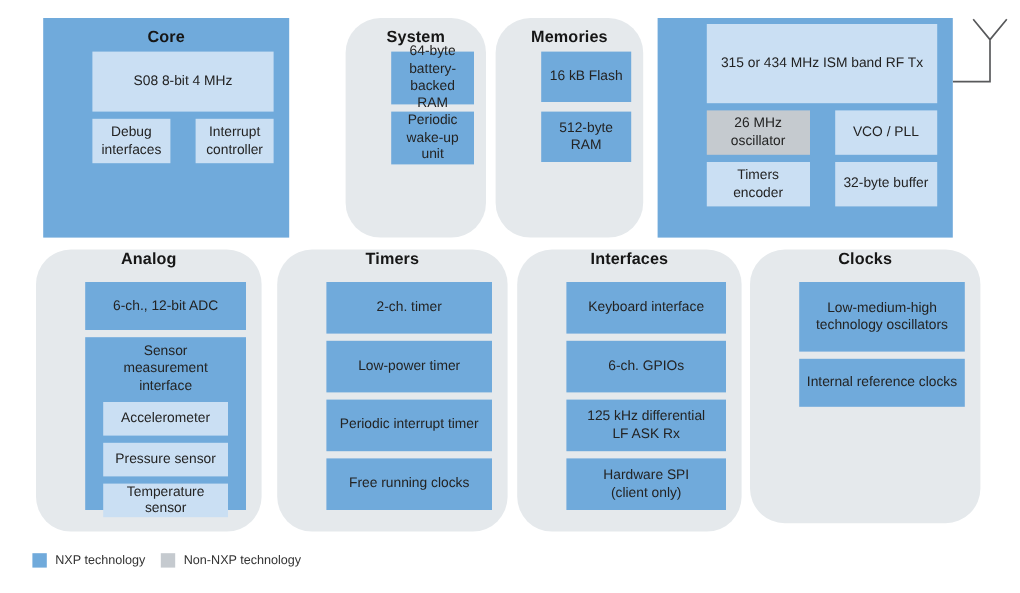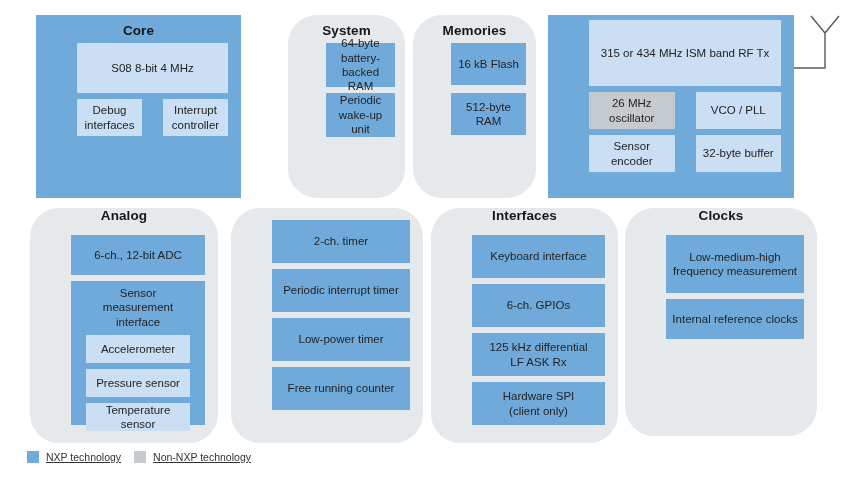--- a/index.html
+++ b/index.html
@@ -43,22 +43,22 @@
   .sensor{
     height:144px;box-sizing:border-box;padding:5px 15px 0;
     display:flex;flex-direction:column;gap:6px;flex:none;
   }
   .sensor-label{
     font-size:11.5px;line-height:1.25;text-align:center;color:var(--text);
     white-space:pre-line;flex:none;
   }
   .antenna{position:absolute;left:794px;top:8px;}
   .legend{
-    position:absolute;left:27px;top:451px;display:flex;align-items:center;
-    font-size:10.5px;color:#333;gap:7px;text-decoration:underline;
+    position:absolute;left:27px;top:461px;display:flex;align-items:center;
+    font-size:10.5px;color:#333;gap:7px;
   }
   .swatch{width:12px;height:12px;flex:none;display:inline-block;}
   .swatch.blue-sw{background:var(--nxp-blue);}
   .swatch.gray-sw{background:var(--non-nxp-gray);margin-left:6px;}
 </style>
 </head>
 <body>
 
 <div class="canvas">
 
@@ -96,21 +96,21 @@
 
   <section class="panel blue top" style="left:548px;top:15px;width:246px;height:183px">
     <div class="body">
       <div class="cell light h49">315 or 434 MHz ISM band RF Tx</div>
       <div class="cols">
         <div class="cell nonnxp h37">26 MHz
 oscillator</div>
         <div class="cell light h37">VCO / PLL</div>
       </div>
       <div class="cols">
-        <div class="cell light h37">Sensor encoder</div>
+        <div class="cell light h37">Timers encoder</div>
         <div class="cell light h37">32-byte buffer</div>
       </div>
     </div>
   </section>
 
   <svg class="antenna" width="52" height="70" viewBox="0 0 52 70" aria-hidden="true">
     <path d="M0,60 H31 V25 M31,25 L17,8 M31,25 L45,8" fill="none" stroke="#58595b" stroke-width="1.4"></path>
   </svg>
 
   <section class="panel gray bot" style="left:30px;top:208px;width:188px;height:235px">
@@ -121,45 +121,46 @@
         <div class="sensor-label">Sensor measurement
 interface</div>
         <div class="cell light h28">Accelerometer</div>
         <div class="cell light h28">Pressure sensor</div>
         <div class="cell light h28">Temperature sensor</div>
       </div>
     </div>
   </section>
 
   <section class="panel gray bot" style="left:231px;top:208px;width:192px;height:235px">
+    <h3>Timers</h3>
     <div class="body">
       <div class="cell mid h43">2-ch. timer</div>
+      <div class="cell mid h43">Low-power timer</div>
       <div class="cell mid h43">Periodic interrupt timer</div>
-      <div class="cell mid h43">Low-power timer</div>
-      <div class="cell mid h43">Free running counter</div>
+      <div class="cell mid h43">Free running clocks</div>
     </div>
   </section>
 
   <section class="panel gray bot" style="left:431px;top:208px;width:187px;height:235px">
     <h3>Interfaces</h3>
     <div class="body">
       <div class="cell mid h43">Keyboard interface</div>
       <div class="cell mid h43">6-ch. GPIOs</div>
       <div class="cell mid h43">125 kHz differential
 LF ASK Rx</div>
       <div class="cell mid h43">Hardware SPI
 (client only)</div>
     </div>
   </section>
 
   <section class="panel gray bot" style="left:625px;top:208px;width:192px;height:228px">
     <h3>Clocks</h3>
     <div class="body">
       <div class="cell mid h58">Low-medium-high
-frequency measurement</div>
+technology oscillators</div>
       <div class="cell mid h40">Internal reference clocks</div>
     </div>
   </section>
 
   <div class="legend">
     <span class="swatch blue-sw"></span>
     <span>NXP technology</span>
     <span class="swatch gray-sw"></span>
     <span>Non-NXP technology</span>
   </div>

